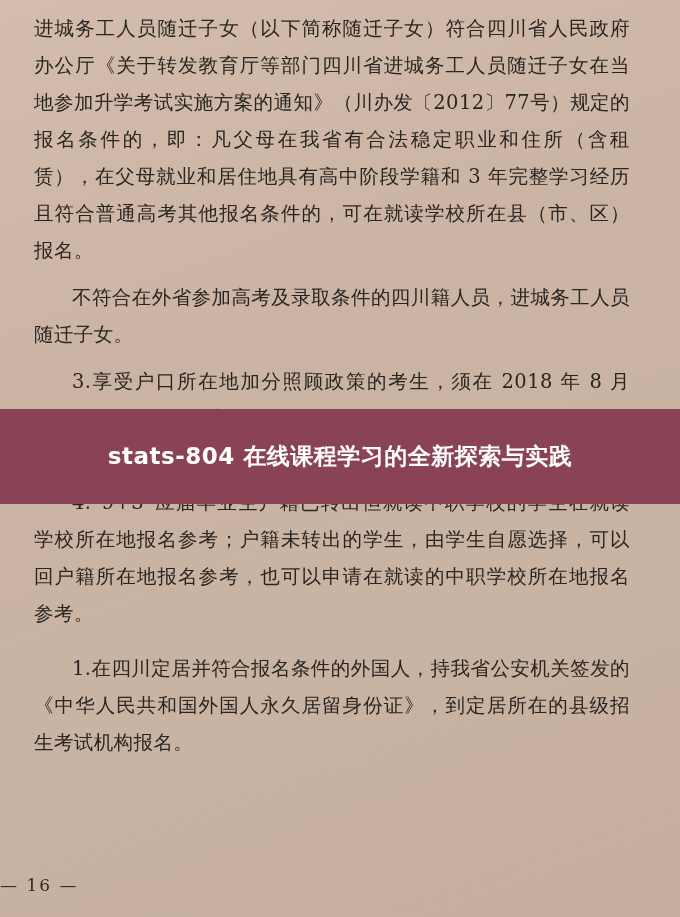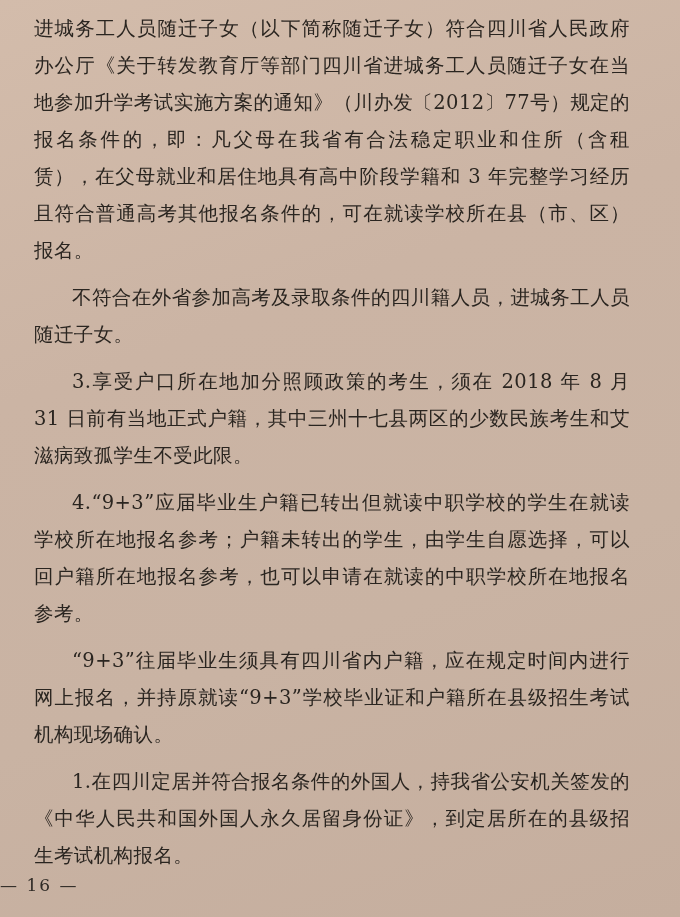--- a/index.html
+++ b/index.html
@@ -81,20 +81,22 @@
   <div class="page-inner">
 
     <p class="para">进城务工人员随迁子女（以下简称随迁子女）符合四川省人民政府办公厅《关于转发教育厅等部门四川省进城务工人员随迁子女在当地参加升学考试实施方案的通知》（川办发〔2012〕77号）规定的报名条件的，即：凡父母在我省有合法稳定职业和住所（含租赁），在父母就业和居住地具有高中阶段学籍和 3 年完整学习经历且符合普通高考其他报名条件的，可在就读学校所在县（市、区）报名。</p>
     <div class="spacer-sm"></div>
     <p class="para indent">不符合在外省参加高考及录取条件的四川籍人员，进城务工人员随迁子女。</p>
     <div class="spacer-sm"></div>
     <p class="para indent">3.享受户口所在地加分照顾政策的考生，须在 2018 年 8 月 31 日前有当地正式户籍，其中三州十七县两区的少数民族考生和艾滋病致孤学生不受此限。</p>
     <div class="spacer-sm"></div>
     <p class="para indent">4.“9+3”应届毕业生户籍已转出但就读中职学校的学生在就读学校所在地报名参考；户籍未转出的学生，由学生自愿选择，可以回户籍所在地报名参考，也可以申请在就读的中职学校所在地报名参考。</p>
     <div class="spacer-sm"></div>
-    <p class="para indent">“9+3”往届毕业生须具有四川省内户籍，应在规定时间内进行网上报名，并持原就读“9+3”学校毕业证和户籍所在县级招生考试机构现场确认。</p>
     <div class="spacer-sm"></div>
     <p class="para indent">1.在四川定居并符合报名条件的外国人，持我省公安机关签发的《中华人民共和国外国人永久居留身份证》，到定居所在的县级招生考试机构报名。</p>
 
     <div class="page-number">— 16 —</div>
   </div>
 
+  <div class="overlay-banner">
+    <div class="overlay-title">stats-804 在线课程学习的全新探索与实践</div>
+  </div>
 </div>
 
 </body></html>

